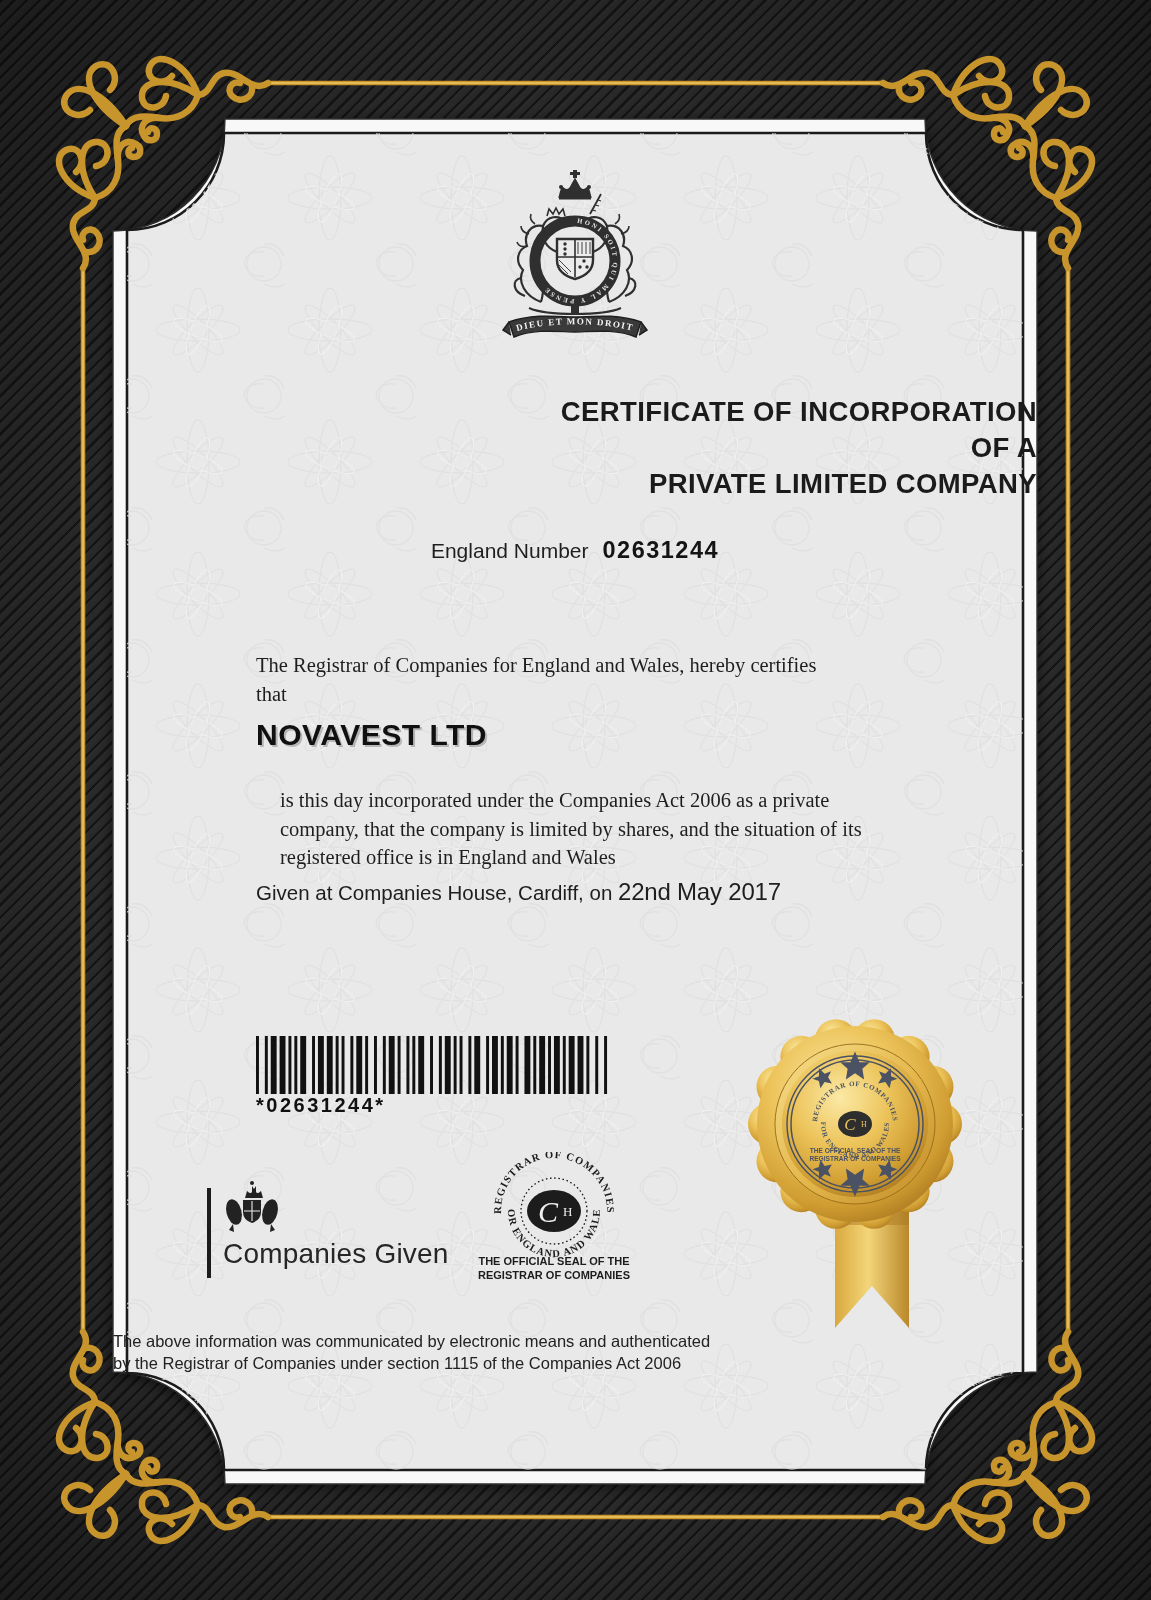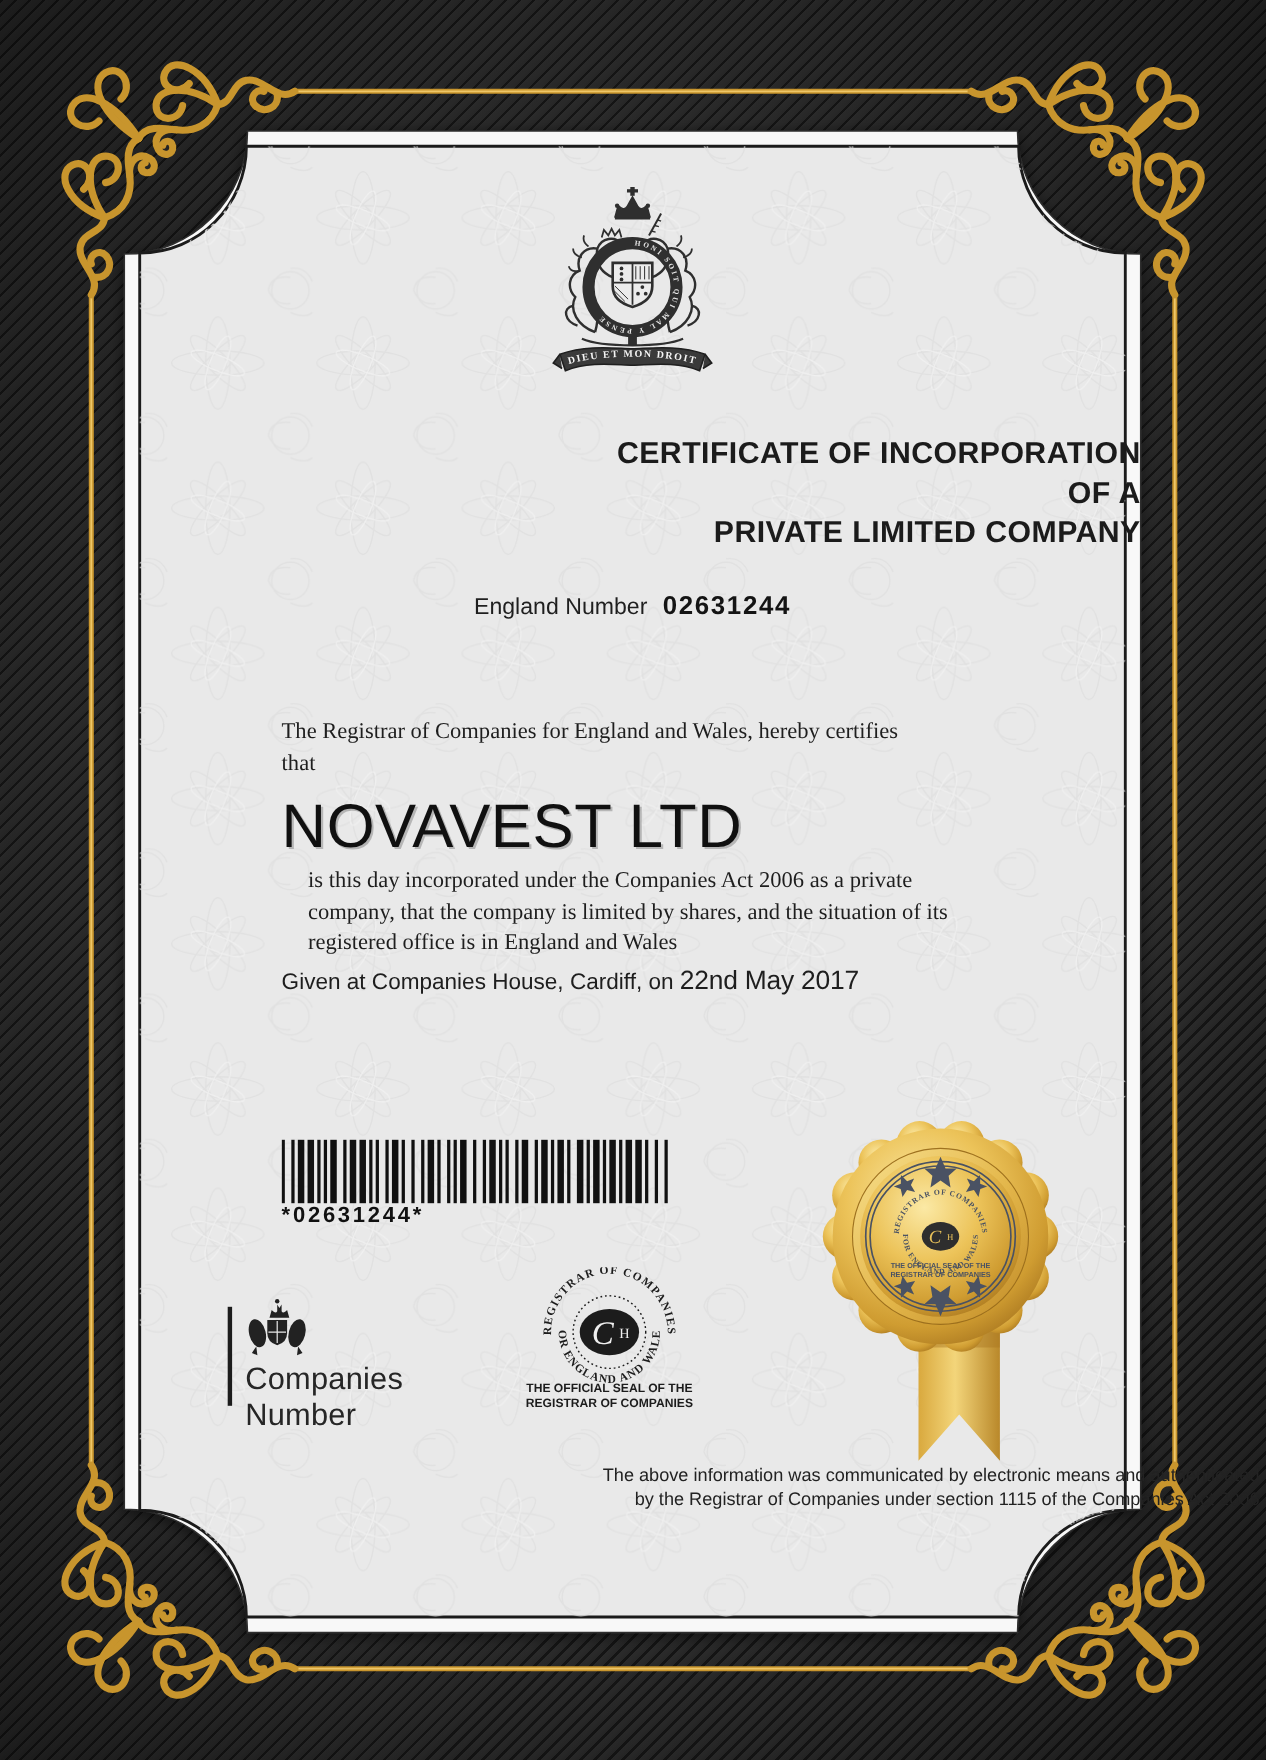--- a/index.html
+++ b/index.html
@@ -20,32 +20,32 @@
   .abs{position:absolute;}
   .content{position:absolute;left:0;top:0;width:1151px;height:1600px;color:#1d1d1d;}
   .title{
     left:113px;top:394px;width:924px;text-align:right;
     font-size:27.5px;font-weight:bold;line-height:36px;letter-spacing:.4px;color:#1b1b1b;
   }
   .cnum-row{left:113px;top:537px;width:924px;text-align:center;font-size:21px;color:#1f1f1f;}
   .cnum-row .num{font-weight:bold;font-size:23.5px;letter-spacing:1.5px;margin-left:14px;color:#141414;}
   .para{left:256px;width:680px;font-size:20.5px;line-height:28.5px;color:#1e1e1e;font-family:Liberation Serif, serif;}
   .company-name{
-    left:256px;top:718px;font-size:56px;font-weight:normal;letter-spacing:.5px;color:#101010;
+    left:256px;top:718px;font-size:30px;font-weight:bold;letter-spacing:.5px;color:#101010;
     text-shadow:2px 2px 0 rgba(0,0,0,.22);
   }
   .given{left:256px;top:878px;font-size:20.5px;color:#1e1e1e;}
   .given .date{font-size:24px;letter-spacing:-0.2px;}
   .barcode-wrap{left:256px;top:1036px;width:354px;height:58px;}
   .barcode-label{left:256px;top:1094px;font-size:20px;font-weight:bold;letter-spacing:2.5px;color:#111;}
   .ch-logo{left:207px;top:1186px;width:250px;height:94px;}
   .ch-bar{position:absolute;left:0;top:2px;width:4px;height:90px;background:#1c1c1c;}
   .ch-text{position:absolute;left:16px;top:52px;font-size:28px;color:#262626;letter-spacing:.2px;}
   .footer{
-    left:113px;top:1330px;width:1032px;text-align:right;
+    left:113px;top:1330px;width:1032px;text-align:left;
     font-size:16.5px;line-height:22px;color:#222;
   }
 </style>
 </head>
 <body>
 
 <div id="stage">
 
   <svg id="frame-svg" viewBox="0 0 1151 1600">
     <defs>
@@ -366,21 +366,21 @@
           <ellipse cx="49" cy="32" rx="7.5" ry="13" transform="rotate(14 49 32)"></ellipse>
           <path d="M12 44 l-4 6 5 2 z M50 44 l4 6 -5 2 z"></path>
           <path d="M22 20 h18 v12 q0 8 -9 11 q-9 -3 -9 -11 z"></path>
           <path d="M24 18 l2 -7 c2 2 4 3 5 1 l0 -6 2 3 2 -3 0 6 c1 2 3 1 5 -1 l2 7 z"></path>
           <circle cx="31" cy="3" r="2"></circle>
         </g>
         <g stroke="#e9e9e9" stroke-width="1.1" fill="none">
           <path d="M31 21 v20 M23 31 h16"></path>
         </g>
       </svg>
-      <div class="ch-text">Companies Number</div>
+      <div class="ch-text">Companies Given</div>
     </div>
 
     <svg class="abs" style="left:468px;top:1152px;width:172px;height:132px;" viewBox="0 0 172 132">
       <defs>
         <path id="sealTopArc" d="M33 59 A52 52 0 1 1 139 59"></path>
         <path id="sealBotArc" d="M40 59 A46 46 0 0 0 132 59"></path>
       </defs>
       <text font-family="Liberation Serif" ,serif="" font-size="10.5" letter-spacing="1.2" fill="#1c1c1c" font-weight="bold">
         <textPath href="#sealTopArc" startOffset="50%" text-anchor="middle">REGISTRAR OF COMPANIES</textPath>
       </text>

